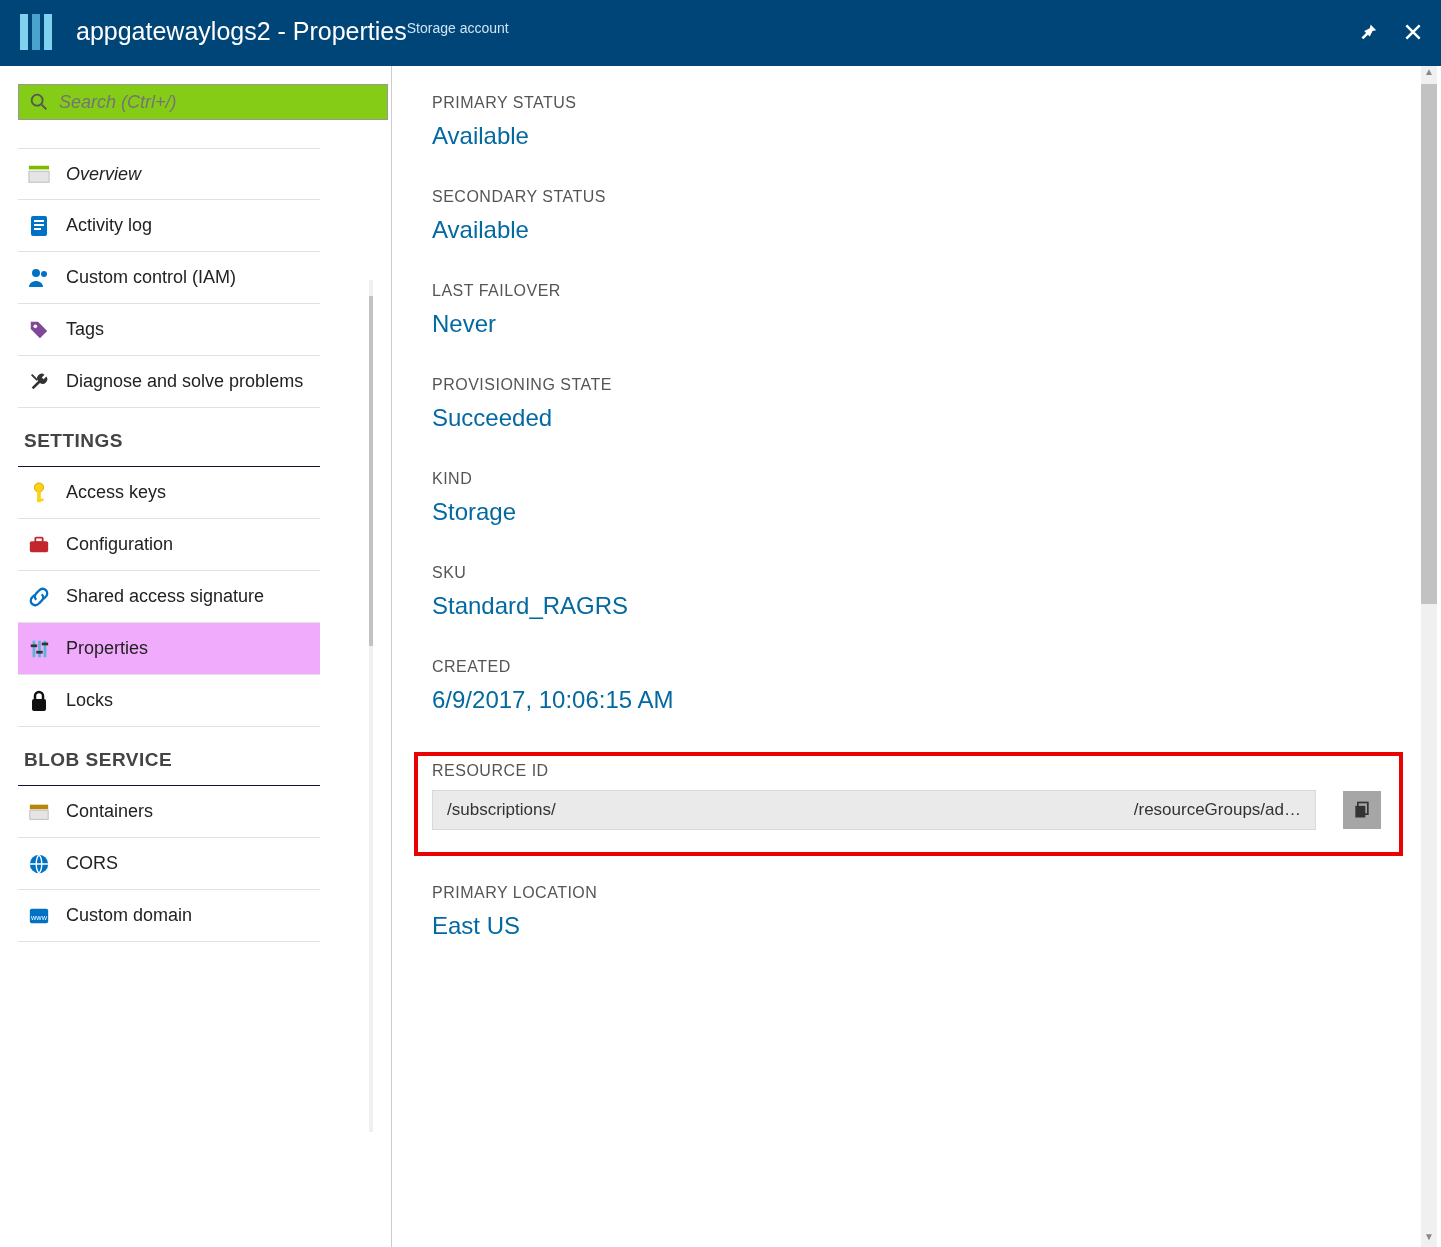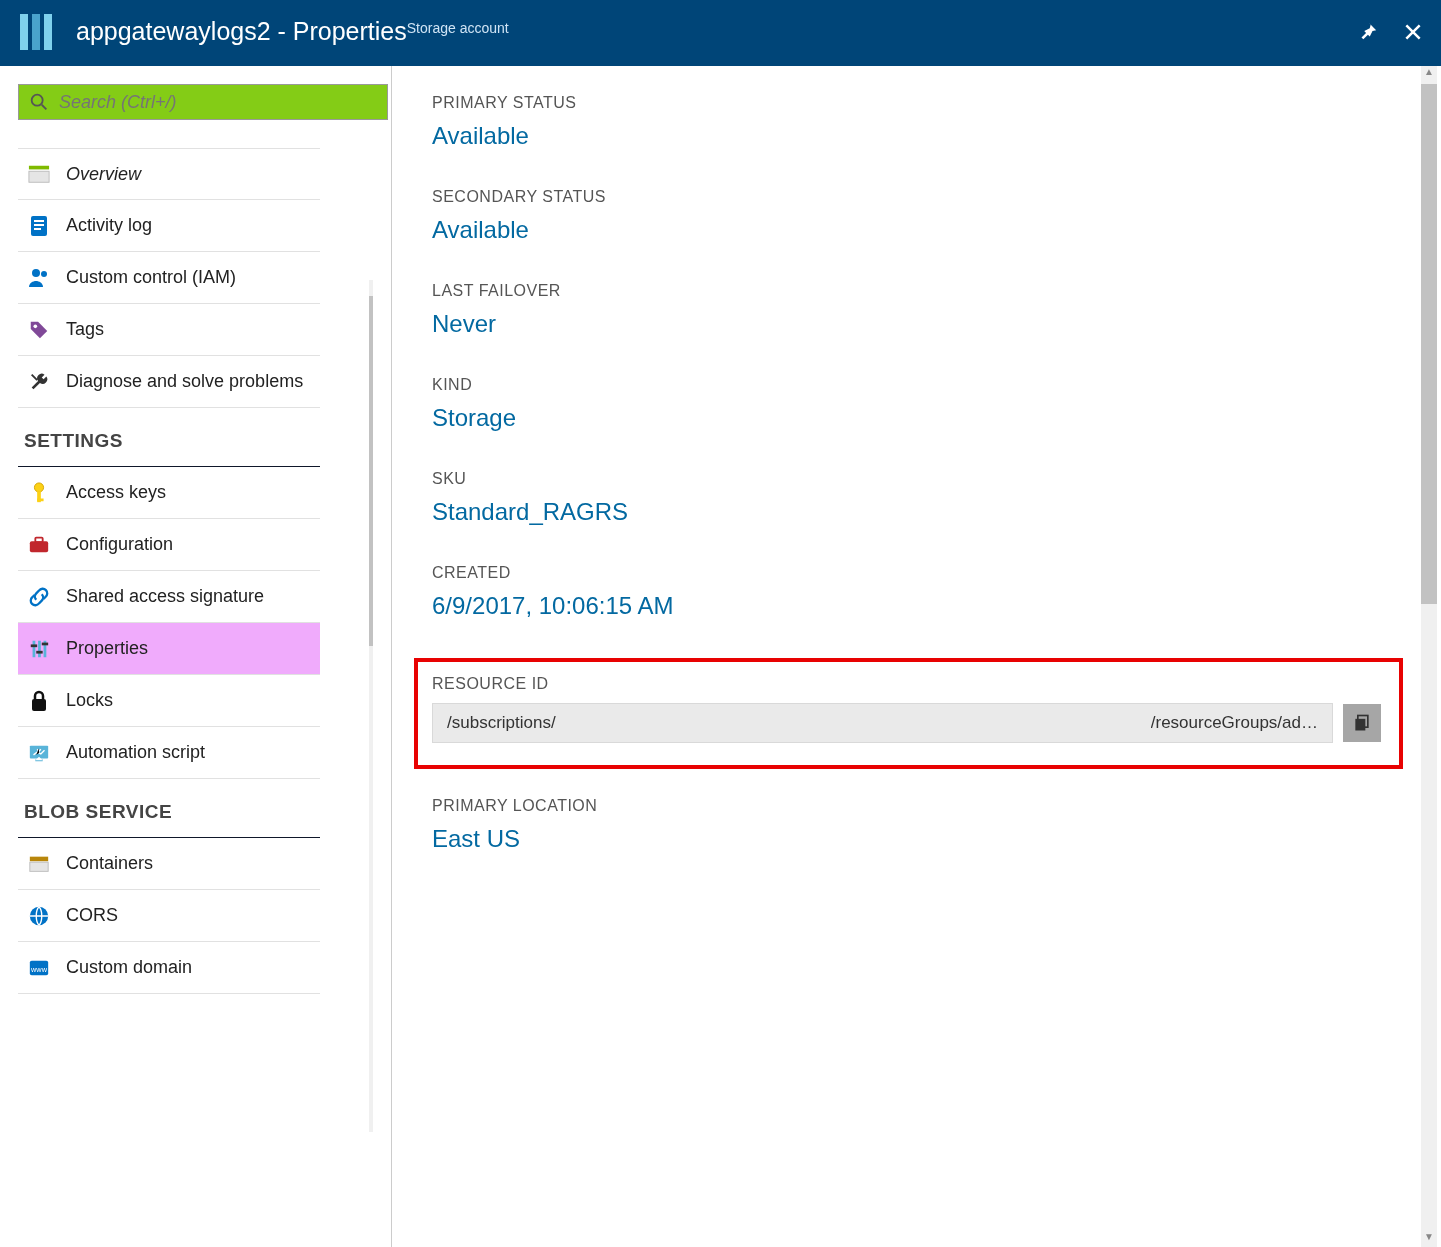--- a/index.html
+++ b/index.html
@@ -68,24 +68,24 @@
   .main-track { position:absolute; right:4px; top:0; bottom:0; width:16px; background:#f0f0f0; }
   .main-track .thumb { position:absolute; top:18px; left:0; right:0; height:520px; background:#c2c2c2; }
   .main-track .arrow { position:absolute; width:16px; height:16px; font-size:10px; text-align:center; color:#888; background:#f0f0f0; }
   .main-track .arrow.up { top:0px; }
   .main-track .arrow.down { bottom:0px; }
 
   .field { margin-bottom: 38px; }
   .field-label { font-size:16px; color:#555; letter-spacing:0.5px; margin-bottom:10px; text-transform:uppercase; }
   .field-value { font-size:24px; color:#0369a1; }
   .field.highlight {
-    border: 4px solid #e80202; padding: 13px 18px 22px 14px; margin-left:-18px; margin-right:-2px;
+    border: 4px solid #e80202; padding: 6px 18px 22px 14px; margin-left:-18px; margin-right:-2px;
     margin-bottom: 28px;
   }
-  .resource-row { display:flex; align-items:center; gap:10px; }
+  .resource-row { display:flex; align-items:center; gap:27px; }
   .resource-input {
     flex:1; height:40px; background:#eaeaea; border:1px solid #d9d9d9; padding:0 14px;
     font-size:17px; color:#333;
     display:flex; align-items:center; justify-content:space-between; overflow:hidden; white-space:nowrap;
   }
   .resource-input .rtail { text-overflow:ellipsis; overflow:hidden; max-width:220px; }
   .copy-btn { width:38px; height:38px; background:#a6a6a6; display:flex;align-items:center;justify-content:center; cursor:pointer; }
 </style>
 </head>
 <body>
@@ -224,35 +224,20 @@
             </div>
             <div class="menu-item">
               <span class="micon">
                 <svg width="20" height="22" viewBox="0 0 20 22">
                   <rect x="3" y="9" width="14" height="12" rx="2" fill="#111"></rect>
                   <path d="M6 9V6a4 4 0 018 0v3" fill="none" stroke="#111" stroke-width="2.5"></path>
                 </svg>
               </span>
               <span>Locks</span>
             </div>
-            <div class="menu-item">
-              <span class="micon">
-                <svg width="22" height="20" viewBox="0 0 24 20">
-                  <rect x="2" y="2" width="20" height="14" rx="1" fill="#59b4d9"></rect>
-                  <rect x="8" y="17" width="8" height="2" fill="#59b4d9"></rect>
-                  <path d="M6 12l4-3 4 2 4-4" stroke="#fff" stroke-width="1.5" fill="none"></path>
-                  <path d="M10 6l2 2 2-2" stroke="#fff" stroke-width="1.5" fill="none"></path>
-                  <rect x="2" y="2" width="20" height="14" rx="1" fill="#0072c6" opacity="0"></rect>
-                  <path d="M12 5v5l-3 2" stroke="#fff" stroke-width="0"></path>
-                  <path d="M3 16h18" stroke="#fff" stroke-width="0"></path>
-                  <polygon points="12,14 8,18 16,18" fill="#fff"></polygon>
-                </svg>
-              </span>
-              <span>Automation script</span>
-            </div>
             <div class="section-title">BLOB SERVICE</div>
             <div class="menu-item">
               <span class="micon">
                 <svg width="22" height="20" viewBox="0 0 24 20">
                   <rect x="2" y="2" width="20" height="5" fill="#b8860b"></rect>
                   <rect x="2" y="8" width="20" height="10" fill="#e5e5e5" stroke="#bbb"></rect>
                 </svg>
               </span>
               <span>Containers</span>
             </div>
@@ -289,20 +274,24 @@
             <div class="field-label">PRIMARY STATUS</div>
             <div class="field-value">Available</div>
           </div>
           <div class="field">
             <div class="field-label">SECONDARY STATUS</div>
             <div class="field-value">Available</div>
           </div>
           <div class="field">
             <div class="field-label">LAST FAILOVER</div>
             <div class="field-value">Never</div>
+          </div>
+          <div class="field">
+            <div class="field-label">PROVISIONING STATE</div>
+            <div class="field-value">Succeeded</div>
           </div>
           <div class="field">
             <div class="field-label">KIND</div>
             <div class="field-value">Storage</div>
           </div>
           <div class="field">
             <div class="field-label">SKU</div>
             <div class="field-value">Standard_RAGRS</div>
           </div>
           <div class="field">

